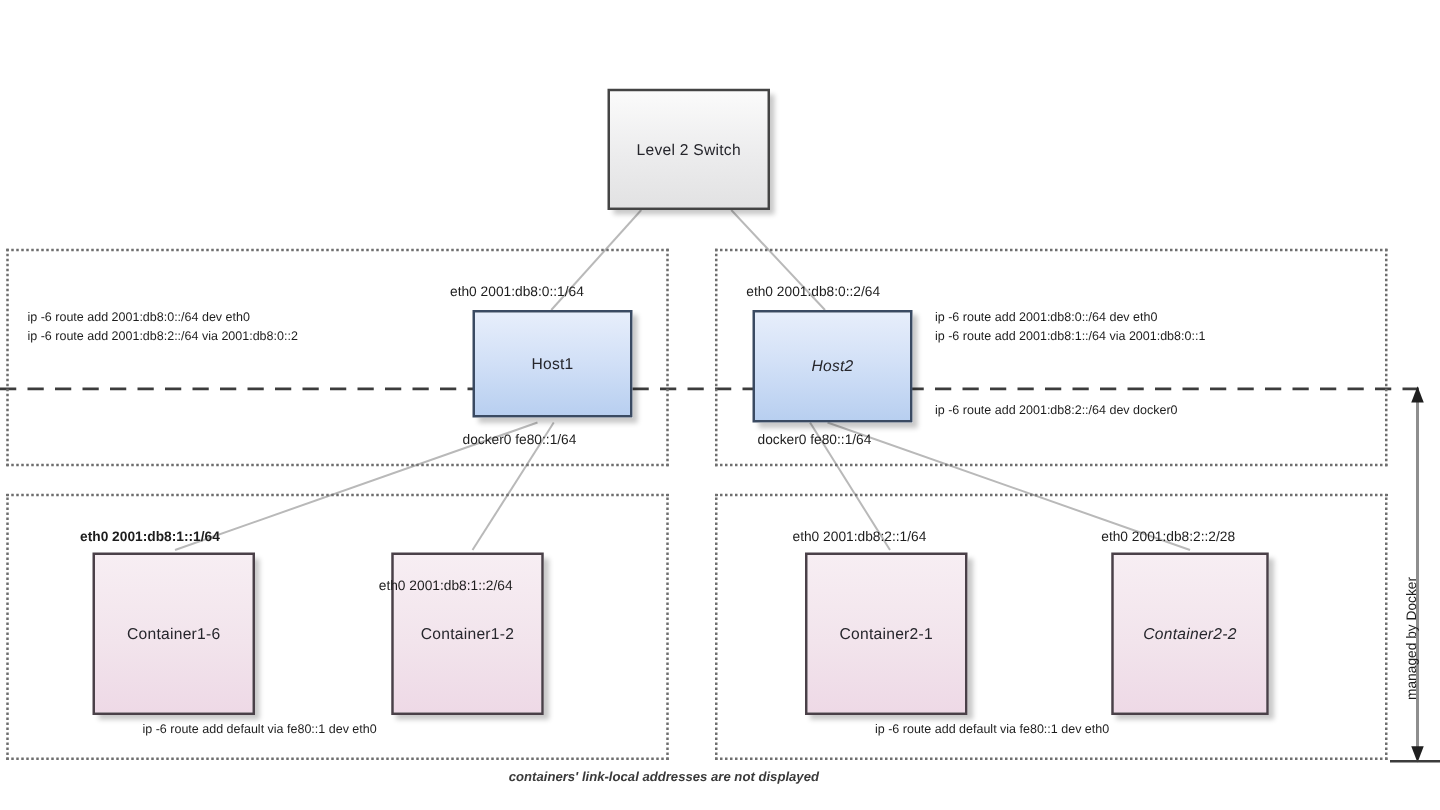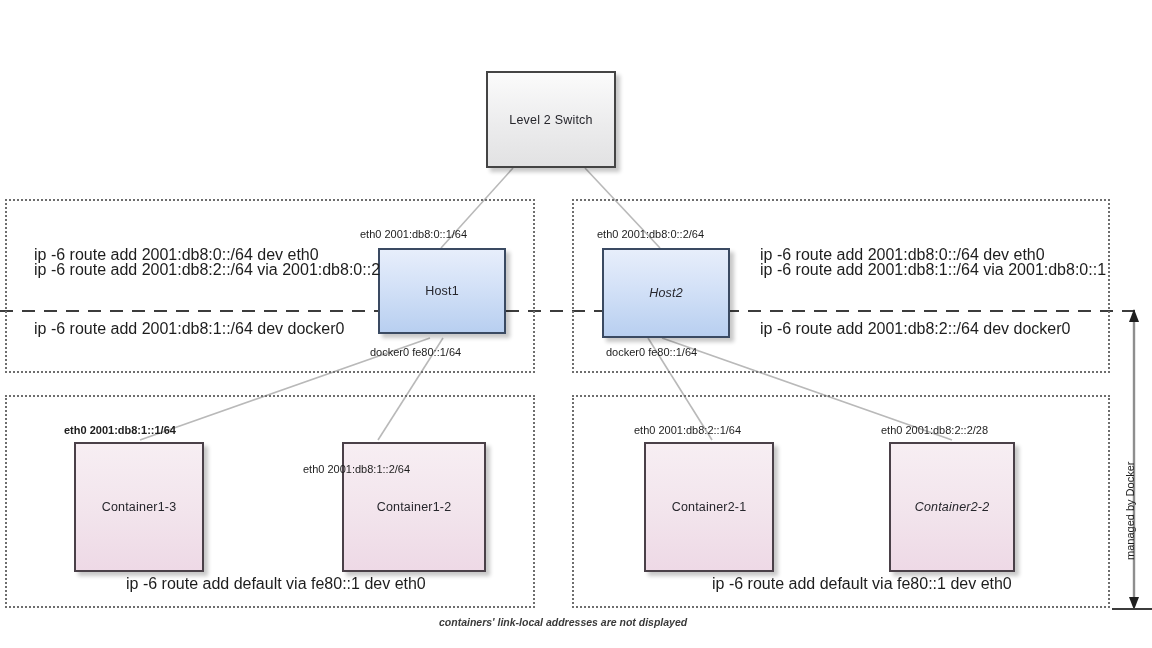--- a/index.html
+++ b/index.html
@@ -20,21 +20,21 @@
   .node.container{background:linear-gradient(180deg,#f7eef3 0%,#f2e4ec 55%,#eed9e6 100%);
         border-color:#4a4048;}
 
   
   .group{position:absolute;box-sizing:border-box;
          border:2px dotted #6e6e6e;background:transparent;z-index:1;}
 
   
   .txt{position:absolute;font-size:11px;color:#1d1d1d;white-space:nowrap;z-index:4;
        line-height:14px;}
-  .txt.cmd{font-size:16px;margin-left:12px;}
+  .txt.cmd{font-size:10px;}
   .caption{position:absolute;font-style:italic;font-size:10.5px;color:#3a3a3a;
            white-space:nowrap;z-index:4;font-weight:bold;}
   .vlabel{position:absolute;font-size:11px;color:#1d1d1d;white-space:nowrap;z-index:4;
           transform-origin:0 0;transform:rotate(-90deg);}
 </style>
 </head>
 <body>
 
 <div id="stage">
 
@@ -67,45 +67,44 @@
   <div class="txt" style="left:360px;top:227px;text-align:right;">eth0 2001:db8:0::1/64</div>
 
   <div class="node host" style="left:378px;top:248px;width:128px;height:86px;">
     <span>Host1</span>
   </div>
 
   <div class="txt" style="left:370px;top:345px;">docker0 fe80::1/64</div>
 
   <div class="txt cmd" style="left:22px;top:248px;">ip -6 route add 2001:db8:0::/64 dev eth0</div>
   <div class="txt cmd" style="left:22px;top:263px;">ip -6 route add 2001:db8:2::/64 via 2001:db8:0::2</div>
-  <div class="txt cmd" style="left:22px;top:322px;">ip -6 route add 2001:db8:1::/64 dev docker0</div>
 
   <div class="group" style="left:572px;top:199px;width:538px;height:174px;"></div>
 
   <div class="txt" style="left:597px;top:227px;">eth0 2001:db8:0::2/64</div>
 
   <div class="node host" style="left:602px;top:248px;width:128px;height:90px;font-style:italic;">
     <span>Host2</span>
   </div>
 
   <div class="txt" style="left:606px;top:345px;">docker0 fe80::1/64</div>
 
   <div class="txt cmd" style="left:748px;top:248px;">ip -6 route add 2001:db8:0::/64 dev eth0</div>
   <div class="txt cmd" style="left:748px;top:263px;">ip -6 route add 2001:db8:1::/64 via 2001:db8:0::1</div>
   <div class="txt cmd" style="left:748px;top:322px;">ip -6 route add 2001:db8:2::/64 dev docker0</div>
 
   <div class="group" style="left:5px;top:395px;width:530px;height:213px;"></div>
 
   <div class="txt" style="left:64px;top:423px;font-weight:bold;">eth0 2001:db8:1::1/64</div>
   <div class="node container" style="left:74px;top:442px;width:130px;height:130px;">
-    <span>Container1-3</span>
+    <span>Container1-6</span>
   </div>
 
   <div class="txt" style="left:303px;top:434px;margin-top:28px;">eth0 2001:db8:1::2/64</div>
-  <div class="node container" style="left:313px;top:442px;width:144px;height:130px;margin-left:29px;">
+  <div class="node container" style="left:313px;top:442px;width:122px;height:130px;">
     <span>Container1-2</span>
   </div>
 
   <div class="txt cmd" style="left:114px;top:577px;">ip -6 route add default via fe80::1 dev eth0</div>
 
   <div class="group" style="left:572px;top:395px;width:538px;height:213px;"></div>
 
   <div class="txt" style="left:634px;top:423px;">eth0 2001:db8:2::1/64</div>
   <div class="node container" style="left:644px;top:442px;width:130px;height:130px;justify-content:center;">
     <span>Container2-1</span>
@@ -113,15 +112,15 @@
 
   <div class="txt" style="left:881px;top:423px;">eth0 2001:db8:2::2/28</div>
   <div class="node container" style="left:889px;top:442px;width:126px;height:130px;font-style:italic;">
     <span>Container2-2</span>
   </div>
 
   <div class="txt cmd" style="left:700px;top:577px;">ip -6 route add default via fe80::1 dev eth0</div>
 
   <div class="vlabel" style="left:1124px;top:560px;">managed by Docker</div>
 
-  <div class="caption" style="left:407px;top:616px;margin-left:32px;">containers' link-local addresses are not displayed</div>
+  <div class="caption" style="left:407px;top:616px;">containers' link-local addresses are not displayed</div>
 
 </div>
 
 </body></html>

